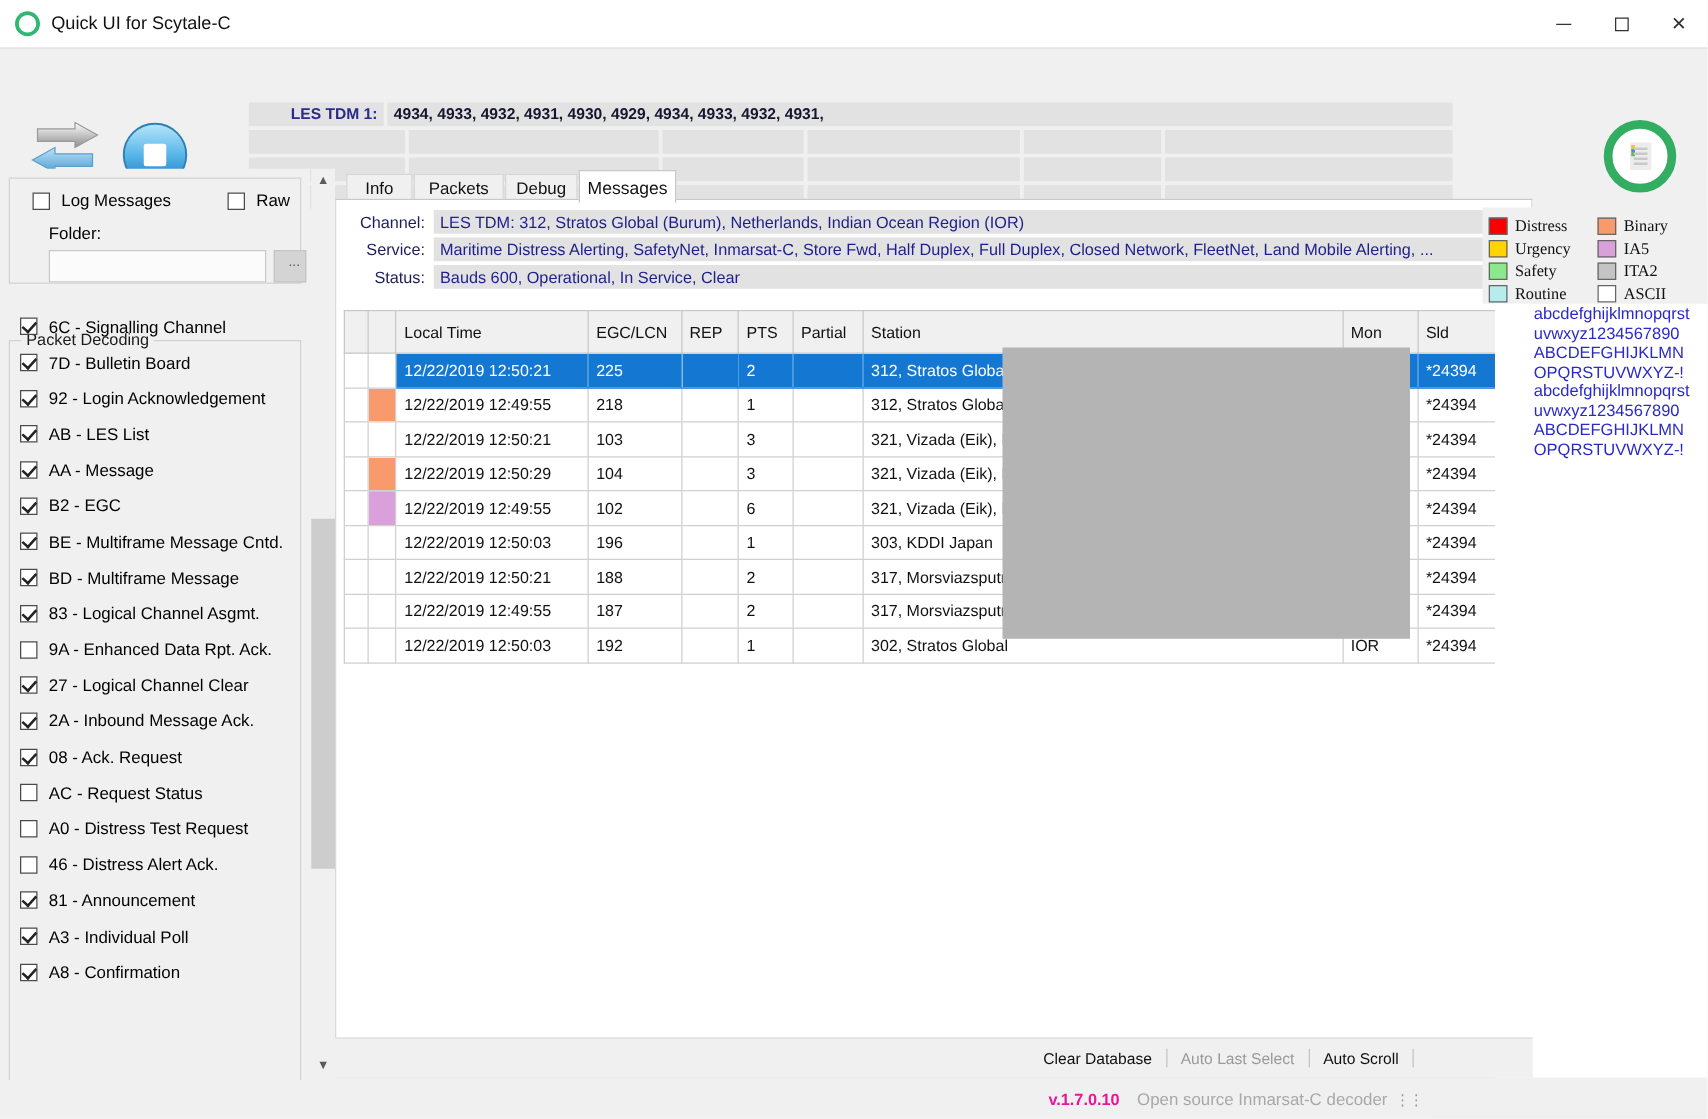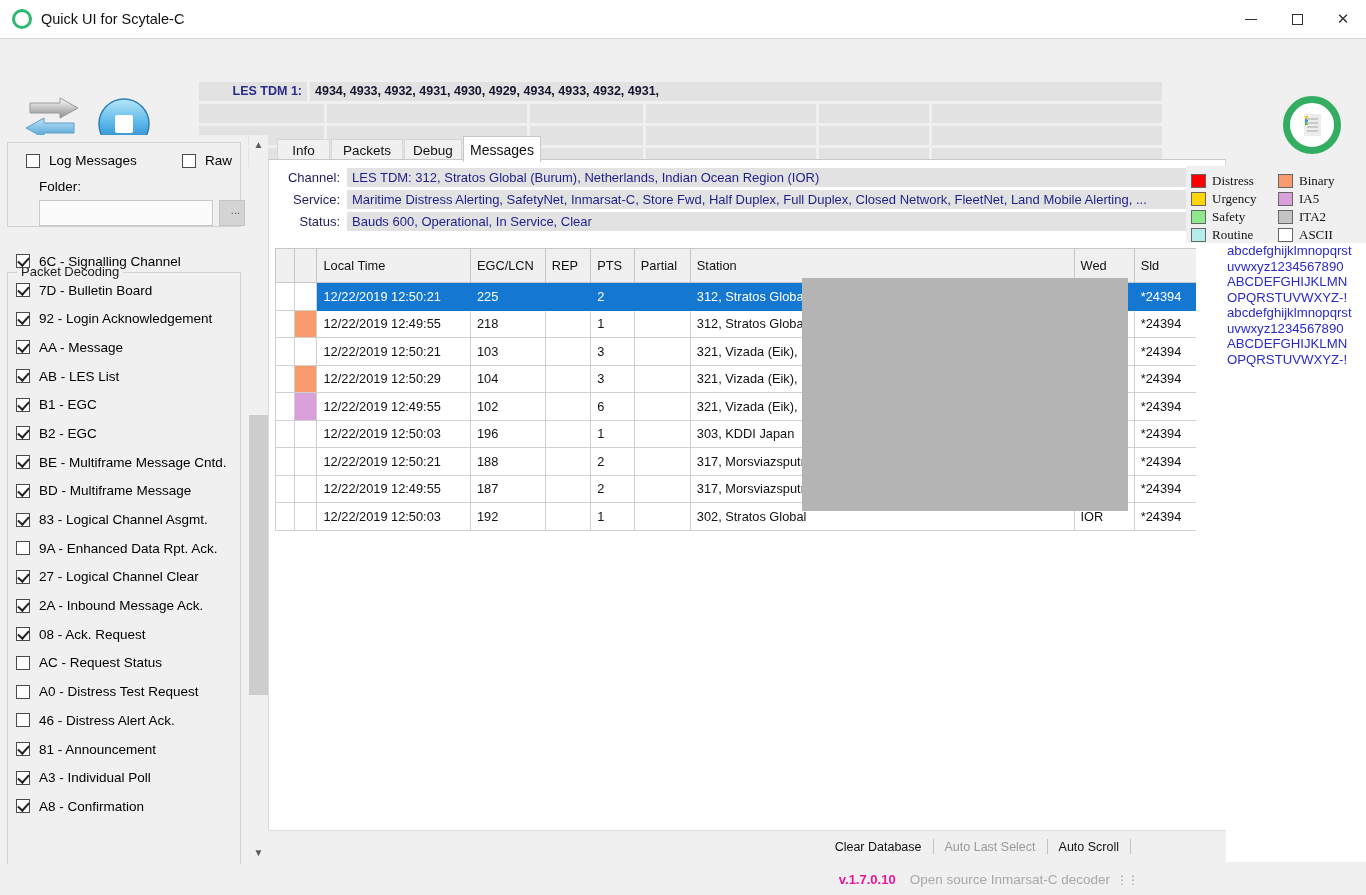--- a/index.html
+++ b/index.html
@@ -266,29 +266,25 @@
       <div class="dec-item">
         <span class="cbbox on"></span>
         <span class="cb-lbl">7D - Bulletin Board</span>
       </div>
       <div class="dec-item">
         <span class="cbbox on"></span>
         <span class="cb-lbl">92 - Login Acknowledgement</span>
       </div>
       <div class="dec-item">
         <span class="cbbox on"></span>
+        <span class="cb-lbl">AB - LES List</span>
+      </div>
+      <div class="dec-item">
+        <span class="cbbox on"></span>
         <span class="cb-lbl">AA - Message</span>
-      </div>
-      <div class="dec-item">
-        <span class="cbbox on"></span>
-        <span class="cb-lbl">AB - LES List</span>
-      </div>
-      <div class="dec-item">
-        <span class="cbbox on"></span>
-        <span class="cb-lbl">B1 - EGC</span>
       </div>
       <div class="dec-item">
         <span class="cbbox on"></span>
         <span class="cb-lbl">B2 - EGC</span>
       </div>
       <div class="dec-item">
         <span class="cbbox on"></span>
         <span class="cb-lbl">BE - Multiframe Message Cntd.</span>
       </div>
       <div class="dec-item">
@@ -376,21 +372,21 @@
       <thead>
           <tr id="thead-row">
             <th class="c-idx"></th>
             <th class="c-flag"></th>
             <th class="c-time">Local Time</th>
             <th class="c-egc">EGC/LCN</th>
             <th class="c-rep">REP</th>
             <th class="c-pts">PTS</th>
             <th class="c-par">Partial</th>
             <th class="c-sta">Station</th>
-            <th class="c-sat">Wed</th>
+            <th class="c-sat">Mon</th>
             <th class="c-sid">Sld</th>
           </tr>
         </thead>
       <tbody id="tbody">
           <tr class="sel">
             <td class="c-idx" style="background: rgb(255, 255, 255); border-color: rgb(208, 208, 208);"></td>
             <td class="c-flag flagcell" style="background: rgb(255, 255, 255); border-color: rgb(208, 208, 208);"></td>
             <td class="c-time">12/22/2019 12:50:21</td>
             <td class="c-egc">225</td>
             <td class="c-rep"></td>

